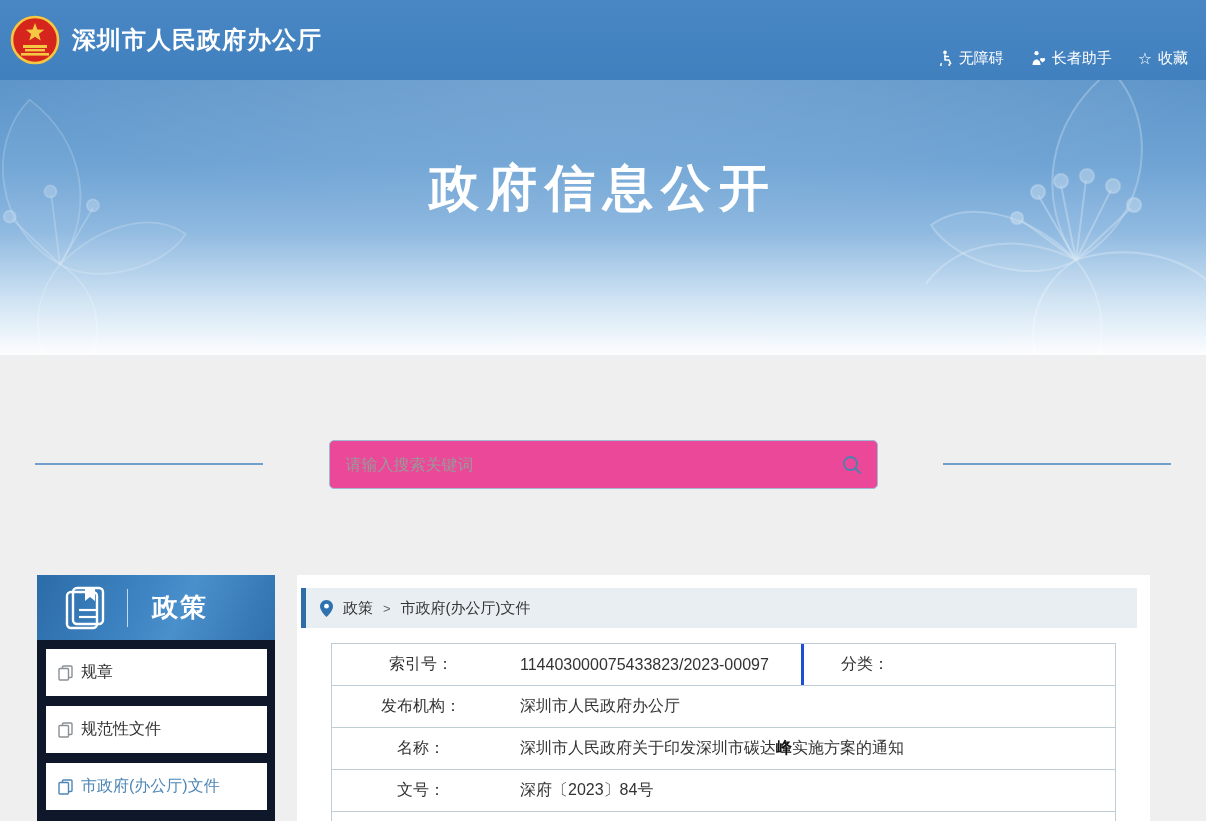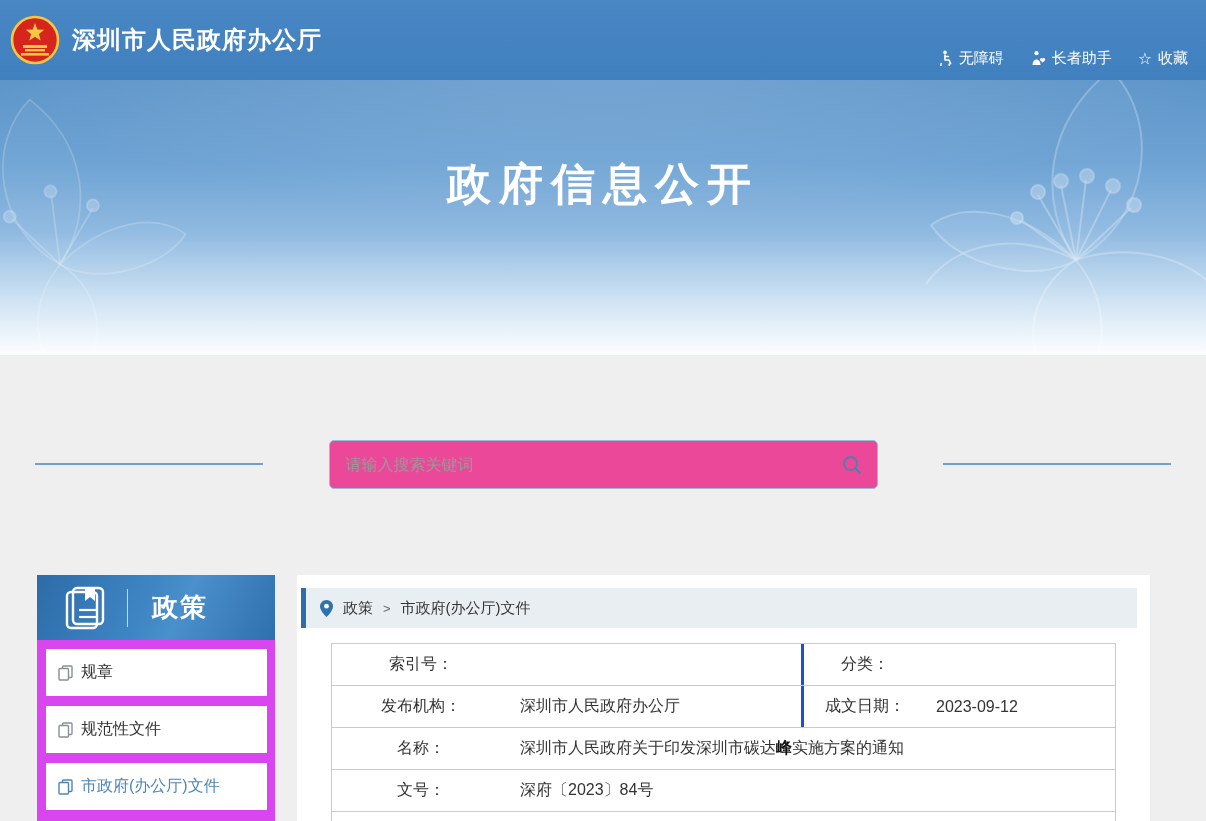--- a/index.html
+++ b/index.html
@@ -26,21 +26,21 @@
   }
   .banner .shine{
     position:absolute;inset:0;
     background:radial-gradient(90% 120% at 50% -20%, rgba(255,255,255,.18) 0%, rgba(255,255,255,0) 60%);
   }
   .flower{position:absolute;opacity:.55;}
   .flower-right{right:-20px;top:0;}
   .flower-left{left:-70px;top:10px;transform:scaleX(-1);}
   .banner-title{
     position:absolute;left:0;right:0;top:75px;text-align:center;
-    color:#fff;font-size:44px;font-weight:bold;letter-spacing:8px;
+    color:#fff;font-size:50px;font-weight:bold;letter-spacing:8px;
   }
   
   .search-row{
     padding-top:85px;display:flex;align-items:center;justify-content:center;position:relative;height:49px;box-sizing:content-box;
   }
   .decor-line{position:absolute;top:108px;height:2px;width:228px;background:#6f9fca;}
   .decor-line.left{left:35px;}
   .decor-line.right{right:35px;}
   .search-box{
     width:549px;height:49px;background:#ec4899;border:1px solid #9dbcd2;border-radius:5px;
@@ -56,21 +56,21 @@
   .content-row{display:flex;margin:86px 56px 0 37px;height:246px;}
   
   .sidebar{width:238px;flex:0 0 auto;margin-right:22px;display:flex;flex-direction:column;}
   .sidebar-header{
     height:65px;display:flex;align-items:center;
     background:linear-gradient(115deg,#2c6ca8 0%,#3f85c4 45%,#4a90cb 60%,#2f6fae 100%);
   }
   .sidebar-header .book{margin-left:28px;}
   .sidebar-header .vdiv{width:1px;height:38px;background:rgba(255,255,255,.7);margin:0 24px 0 20px;}
   .sidebar-header .sb-title{color:#fff;font-size:26px;font-weight:bold;letter-spacing:2px;}
-  .sidebar-menu{flex:1;background:#d946ef;padding:9px 8px 0 9px;}
+  .sidebar-menu{flex:1;background:#0f172a;padding:9px 8px 0 9px;}
   .menu-item{
     height:47px;background:#fff;margin-bottom:10px;display:flex;align-items:center;
     font-size:16px;color:#333;cursor:pointer;
   }
   .menu-item .doc-ic{margin:0 8px 0 12px;display:flex;}
   .menu-item.active{color:#4d86b5;}
   
   .main-panel{flex:1;background:#fff;padding:13px 34px 0 4px;box-sizing:border-box;}
   .breadcrumb{
     height:40px;background:#e9eef3;display:flex;align-items:center;
@@ -244,35 +244,32 @@
       </span>
       <span class="crumb">政策</span>
       <span class="crumb-sep">&gt;</span>
       <span class="crumb">市政府(办公厅)文件</span>
     </div>
 
     <div class="doc-table">
       <div class="trow">
         <div class="tcell cl">
           <span class="lbl">索引号：</span>
+          <span class="val">114403000075433823/2023-00097</span>
         </div>
         <div class="tcell cr">
           <span class="lbl r">分类：</span>
           <span class="val"></span>
         </div>
       </div>
       <div class="trow">
         <div class="tcell cl">
           <span class="lbl">发布机构：</span>
           <span class="val">深圳市人民政府办公厅</span>
         </div>
-        <div class="tcell cr">
-          <span class="lbl r">成文日期：</span>
-          <span class="val">2023-09-12</span>
-        </div>
       </div>
       <div class="trow">
         <div class="tcell full">
           <span class="lbl">名称：</span>
           <span class="val"><span>深圳市人民政府关于印发深圳市碳达</span><span class="hl">峰</span><span>实施方案的通知</span></span>
         </div>
       </div>
       <div class="trow">
         <div class="tcell cl">
           <span class="lbl">文号：</span>

